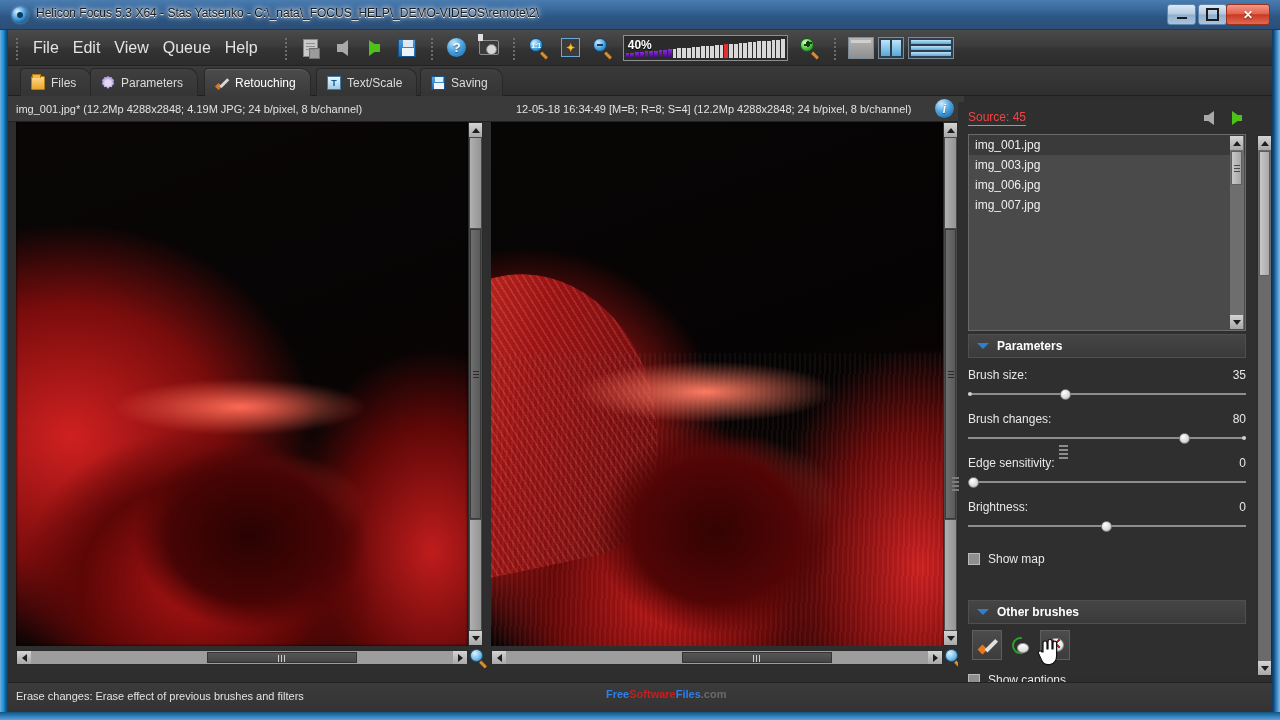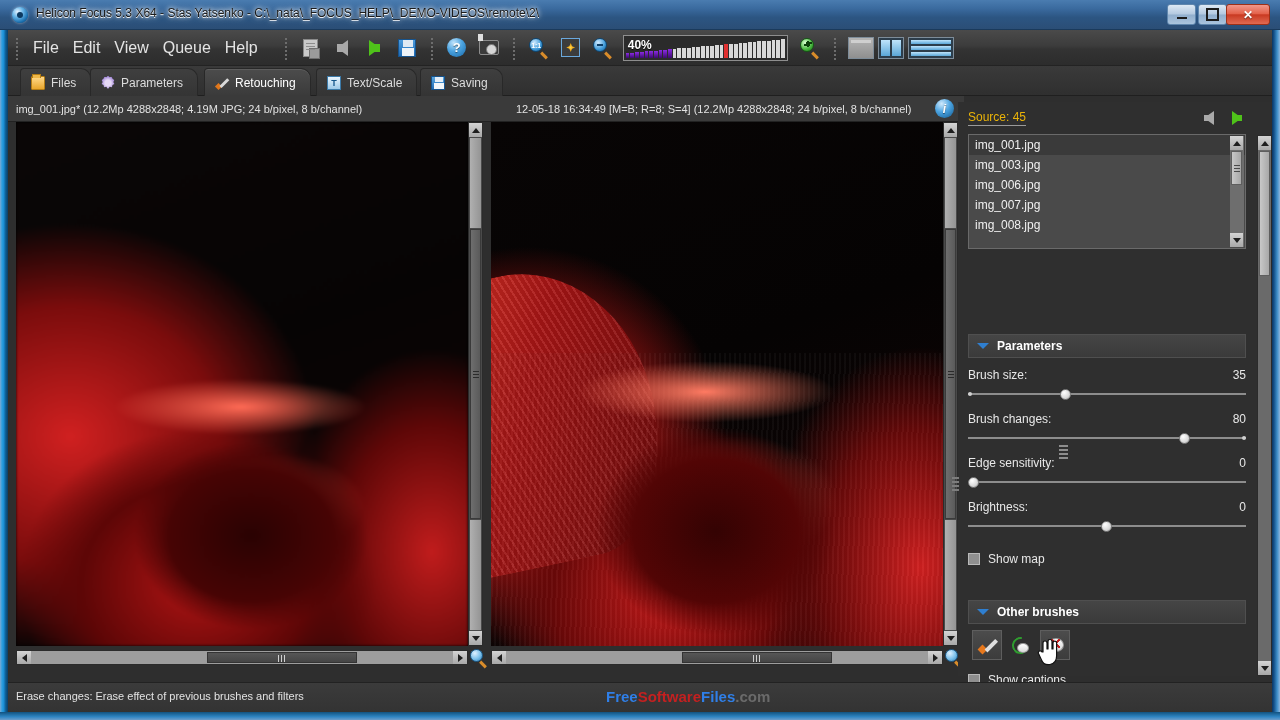--- a/index.html
+++ b/index.html
@@ -289,29 +289,29 @@
   .hsb-thumb .grip3 { position:absolute; top:2px; left:50%; margin-left:-4px; width:8px; height:7px;
     background-image: repeating-linear-gradient(90deg,#d0d0d0 0 1px, transparent 1px 3px); }
   .sb-mag { position:absolute; top:619px; width:17px; height:17px; cursor:pointer; }
   #mag-left { left: 462px; } #mag-right { left: 937px; }
   .sb-mag .lens{position:absolute;left:0;top:0;width:13px;height:13px;border-radius:50%;
     background:radial-gradient(circle at 35% 30%,#dff1ff 0%,#7bc0ea 55%,#2d7db5 100%);border:1px solid #1e5d8c;}
   .sb-mag .hdl{position:absolute;right:0;bottom:0;width:8px;height:3px;background:#d98c2a;transform:rotate(45deg);}
 
   
   #rpanel { position:absolute; left: 950px; top: 72px; width: 314px; height: 574px; background:#2f2f2f; }
-  #source-head { position:absolute; left:10px; top:8px; font-size:12px; color:#eab308;
+  #source-head { position:absolute; left:10px; top:8px; font-size:12px; color:#ef4444;
     border-bottom:1px solid #9a9a9a; padding-bottom:1px; }
   .nav-arrow { position:absolute; top:9px; width:0;height:0; cursor:pointer; }
   #nav-back { right: 58px; border-top:7px solid transparent;border-bottom:7px solid transparent;border-right:10px solid #a9a9a9; }
   #nav-back::after{content:'';position:absolute;left:0;top:-3px;width:9px;height:6px;background:#a9a9a9;}
   #nav-fwd  { right: 30px; border-top:7px solid transparent;border-bottom:7px solid transparent;border-left:10px solid #4fc21a; }
   #nav-fwd::after{content:'';position:absolute;left:-9px;top:-3px;width:9px;height:6px;background:#4fc21a;}
 
-  #filelist { position:absolute; left:10px; top:32px; width: 278px; height: 115px;
+  #filelist { position:absolute; left:10px; top:32px; width: 278px; height: 197px;
     background:#4a4a4a; border:1px solid #6a6a6a; overflow:hidden; }
   .file-item { height:20px; line-height:20px; padding-left:6px; font-size:12px; color:#f0f0f0; cursor:pointer; }
   .file-item.selected { background:#3a3a3a; }
   #filelist-sb { position:absolute; right:1px; top:1px; width:14px; bottom:1px; background:#6e6e6e; }
   #filelist-sb .sb-arrow { width:13px; }
   #fl-thumb { position:absolute; left:1px; top:15px; width:11px; height:34px;
     background:linear-gradient(90deg,#c8c8c8,#a6a6a6); border:1px solid #5e5e5e; }
   #fl-thumb .grip3 { position:absolute; left:2px; top:50%; margin-top:-4px; width:6px; height:8px;
     background-image: repeating-linear-gradient(0deg,#4a4a4a 0 1px, transparent 1px 3px); }
 
@@ -367,21 +367,21 @@
   .splitter-grip { position:absolute; width:7px; height:16px;
     background-image: repeating-linear-gradient(0deg,#7d7d7d 0 2px, transparent 2px 4px); }
 
   
   #statusbar {
     position:absolute; left:0; bottom:0; width:1264px; height:30px;
     background: linear-gradient(180deg,#3b3b3b 0%, #333333 100%);
     border-top:1px solid #222;
   }
   #status-text { position:absolute; left:8px; top:7px; font-size:11px; color:#e2e2e2; }
-  #watermark { position:absolute; left:598px; top:5px; font-size:15px; font-weight:bold;
+  #watermark { position:absolute; left:598px; top:5px; font-size:11px; font-weight:bold;
     font-family:"Liberation Sans", sans-serif; white-space:nowrap; }
   #watermark .b { color:#2f7fe8; } #watermark .r { color:#c42020; }
   #watermark .g { color:#6a6a6a; }
 </style>
 </head>
 <body>
 
 <div id="window">
   <div id="frame-left"></div>
   <div id="frame-right"></div>
@@ -607,21 +607,20 @@
     <div id="rpanel">
       <div id="source-head">Source: 45</div>
       <div class="nav-arrow" id="nav-back"></div>
       <div class="nav-arrow" id="nav-fwd"></div>
 
       <div id="filelist">
         <div class="file-item selected">img_001.jpg</div>
         <div class="file-item">img_003.jpg</div>
         <div class="file-item">img_006.jpg</div>
         <div class="file-item">img_007.jpg</div>
-        <div class="file-item">img_008.jpg</div>
         <div id="filelist-sb">
           <div class="sb-arrow up">
               <span class="g"></span>
             </div>
           <div id="fl-thumb">
               <span class="grip3"></span>
             </div>
           <div class="sb-arrow down">
               <span class="g"></span>
             </div>

